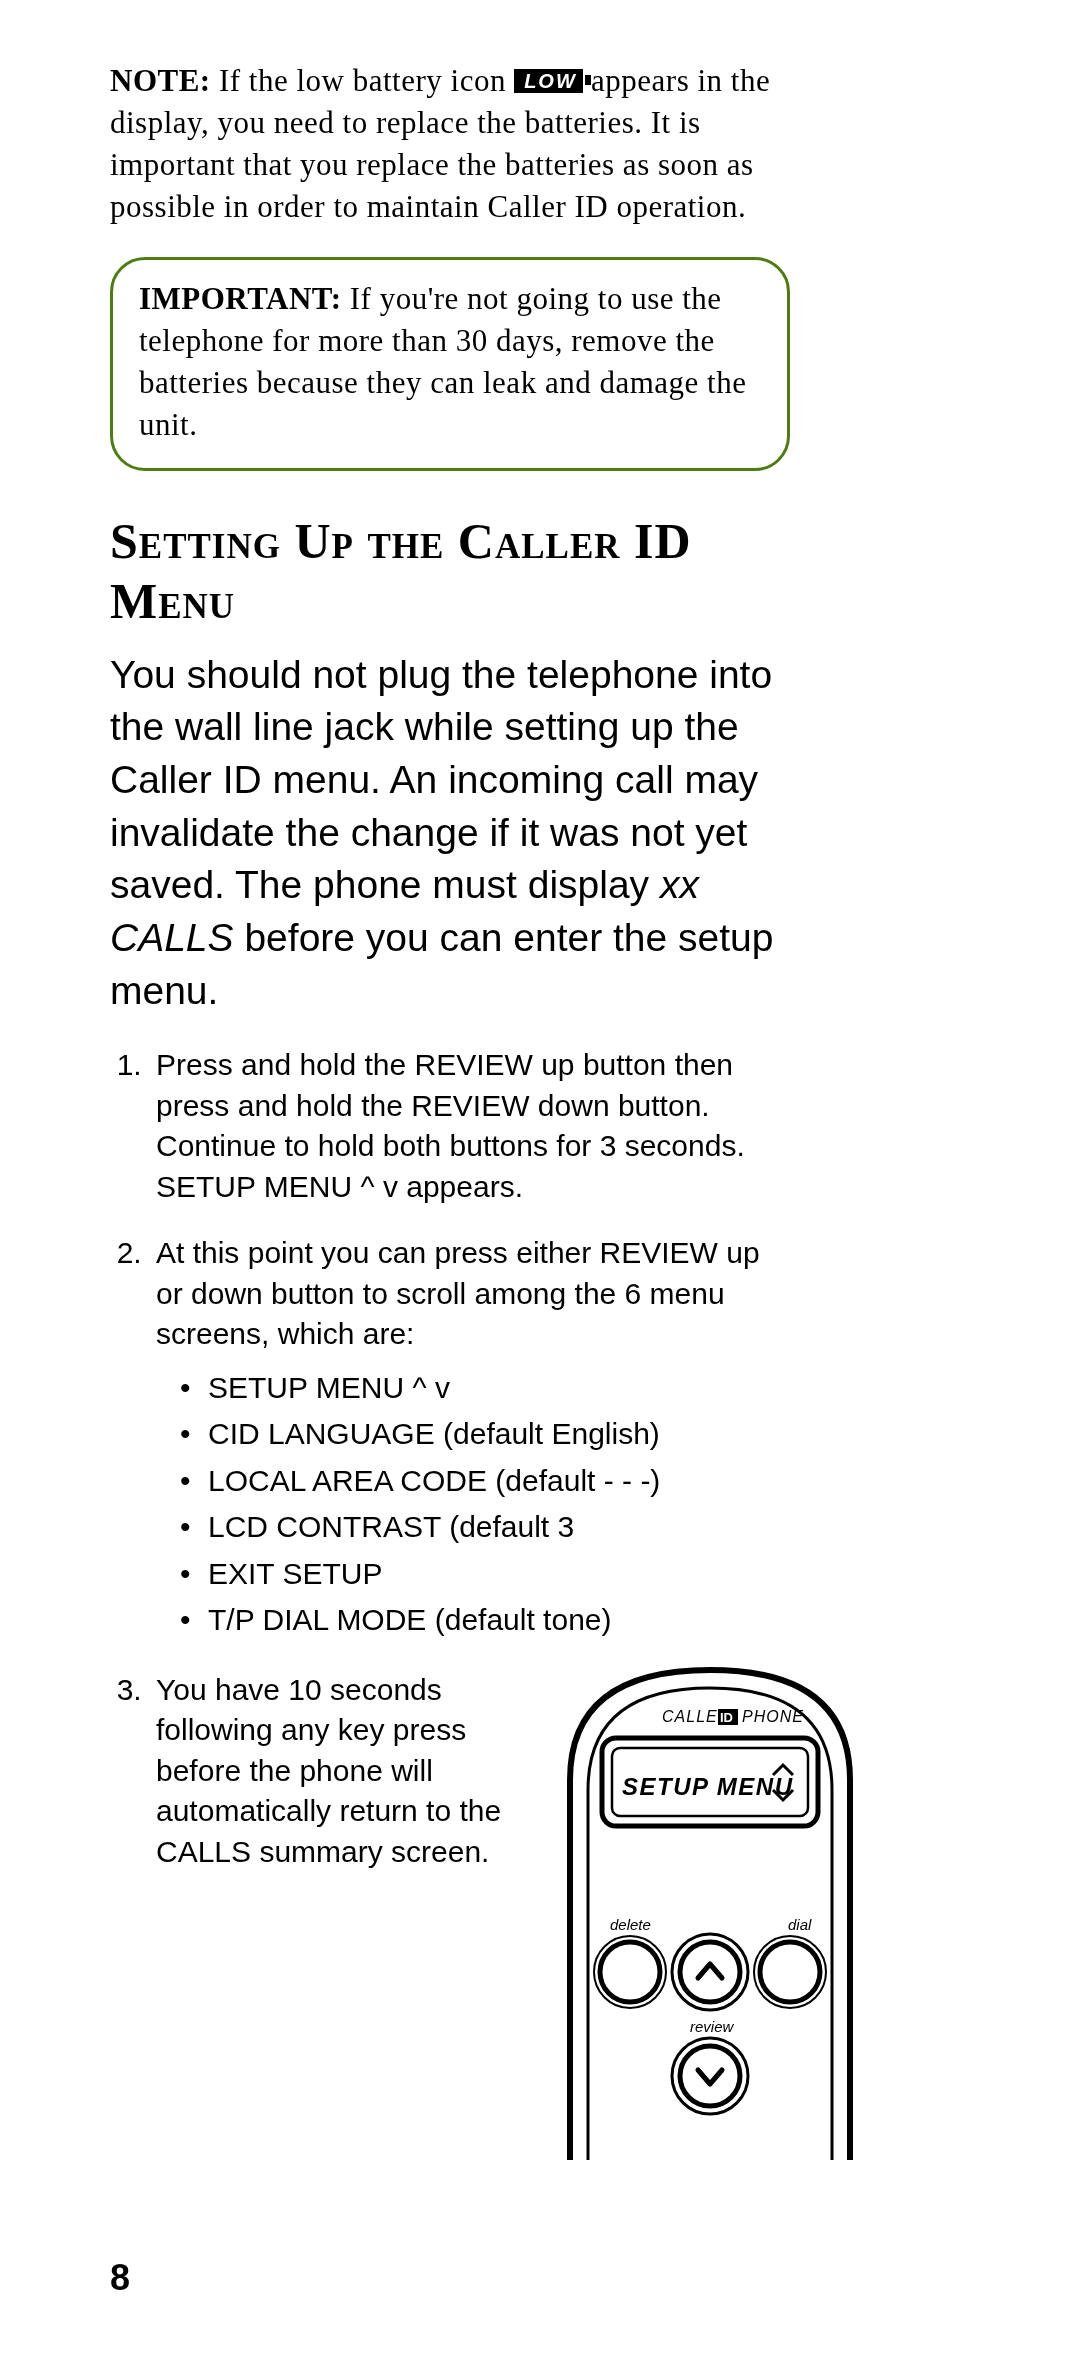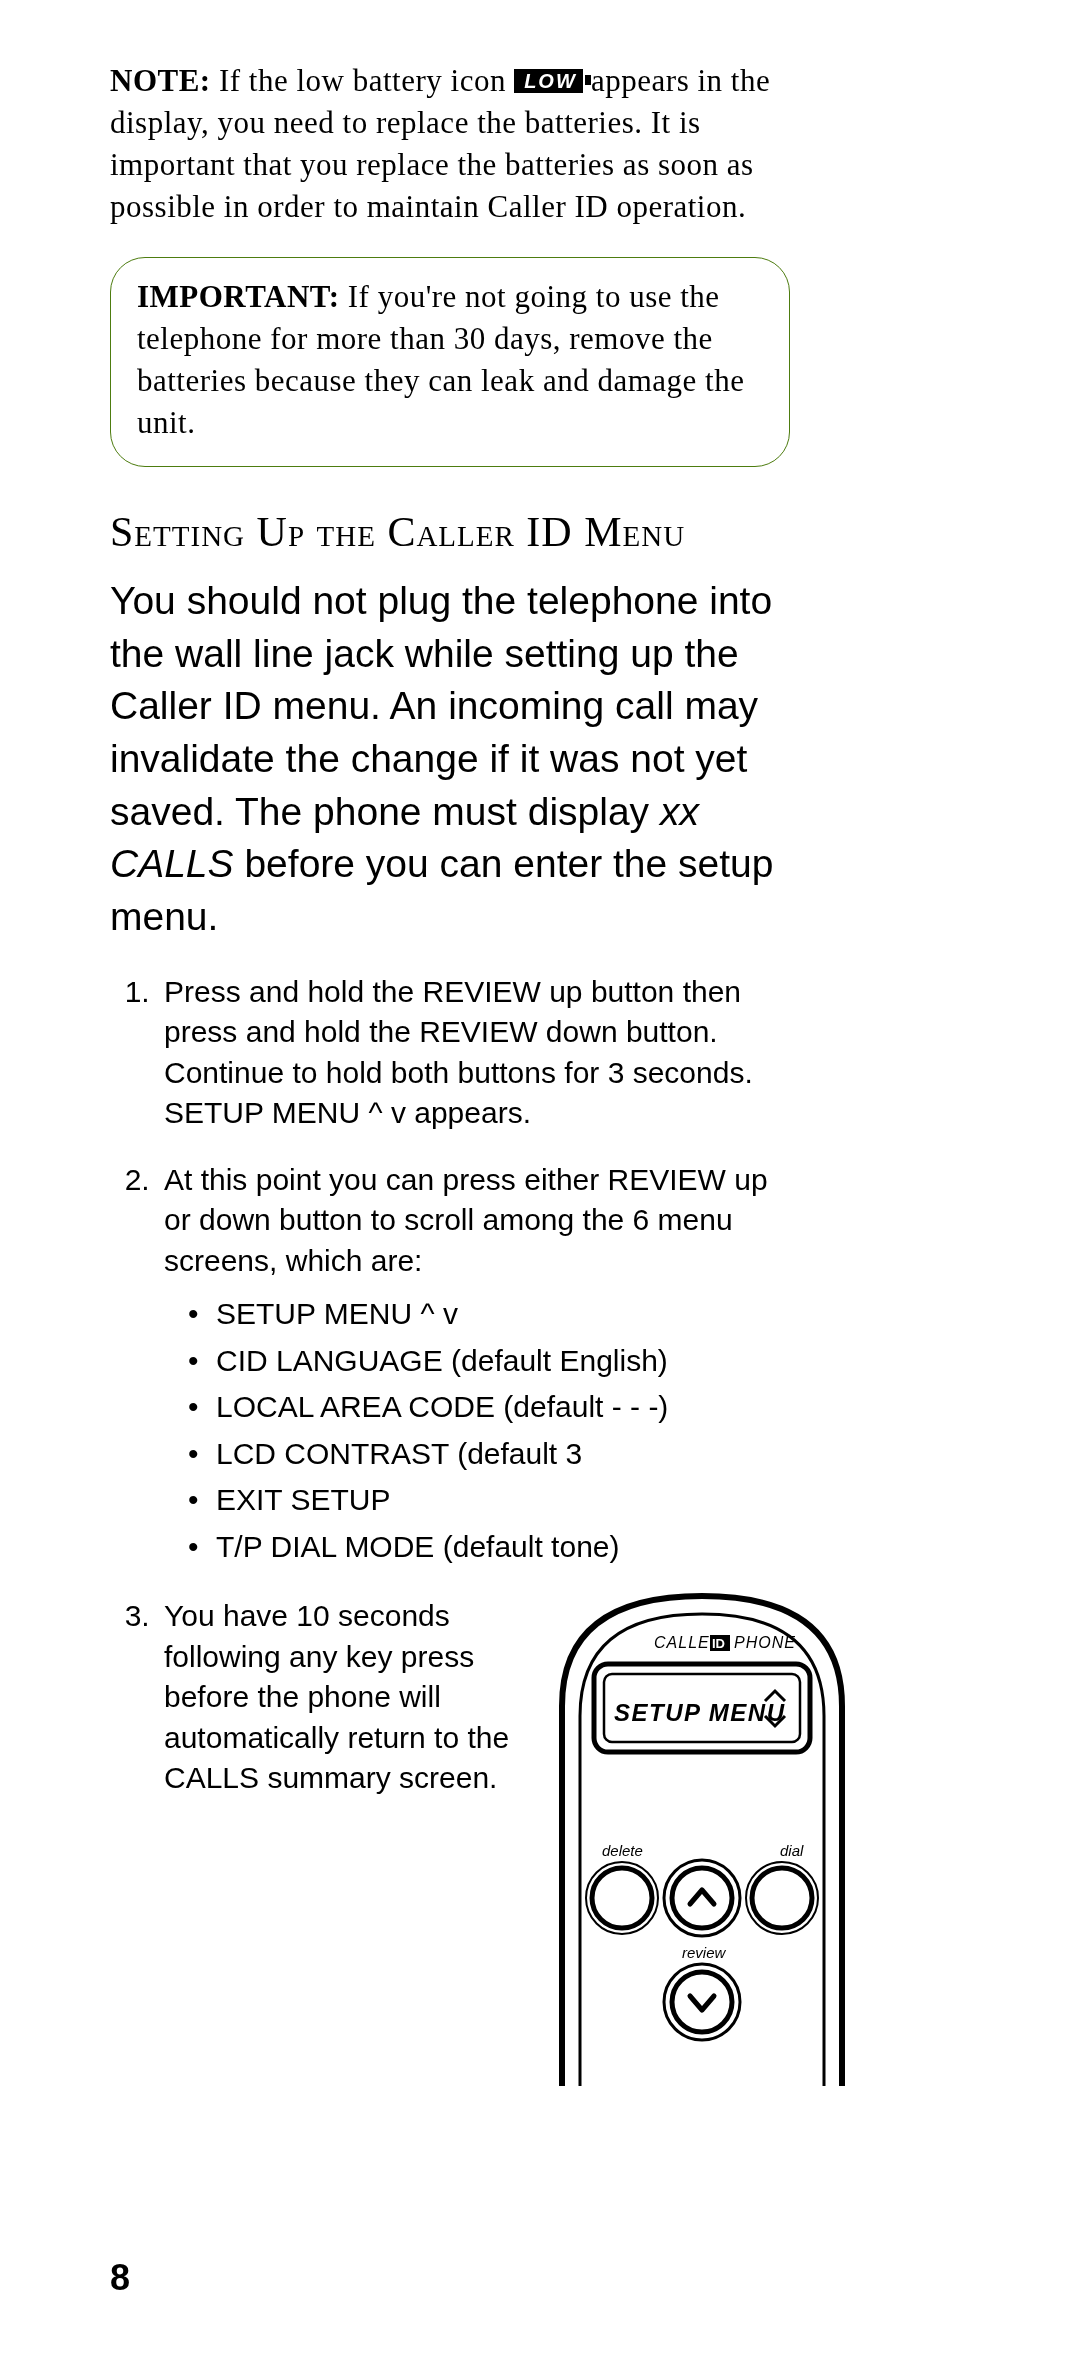--- a/index.html
+++ b/index.html
@@ -45,56 +45,56 @@
     content: "";
     position: absolute;
     right: -8px;
     top: 6px;
     width: 6px;
     height: 10px;
     background: #000;
   }
 
   .important-box {
-    border: 1px solid #4d7c0f;
+    border: 3px solid #4d7c0f;
     border-radius: 35px;
     padding: 18px 26px 22px 26px;
     margin: 30px 0 40px 0;
   }
   .important-box p {
     margin: 0;
     font-size: 31px;
     line-height: 1.35;
     letter-spacing: 0.5px;
   }
 
   h2.section {
     font-family: Georgia, 'Times New Roman', serif;
     font-variant: small-caps;
-    font-weight: normal;
-    font-size: 42px;
+    font-weight: bold;
+    font-size: 50px;
     letter-spacing: 1px;
     margin: 30px 0 18px 0;
     line-height: 1.2;
   }
 
   .body-sans {
     font-family: Arial, Helvetica, sans-serif;
     font-size: 39px;
     line-height: 1.35;
     margin: 0 0 28px 0;
   }
   .body-sans .ital { font-style: italic; }
 
   ol.steps {
     font-family: Arial, Helvetica, sans-serif;
     font-size: 30px;
     line-height: 1.35;
     padding-left: 40px;
-    margin: 8px;
+    margin: 0;
   }
   ol.steps > li {
     margin-bottom: 26px;
     padding-left: 6px;
   }
 
   ul.bullets {
     font-family: Arial, Helvetica, sans-serif;
     font-size: 30px;
     line-height: 1.55;

